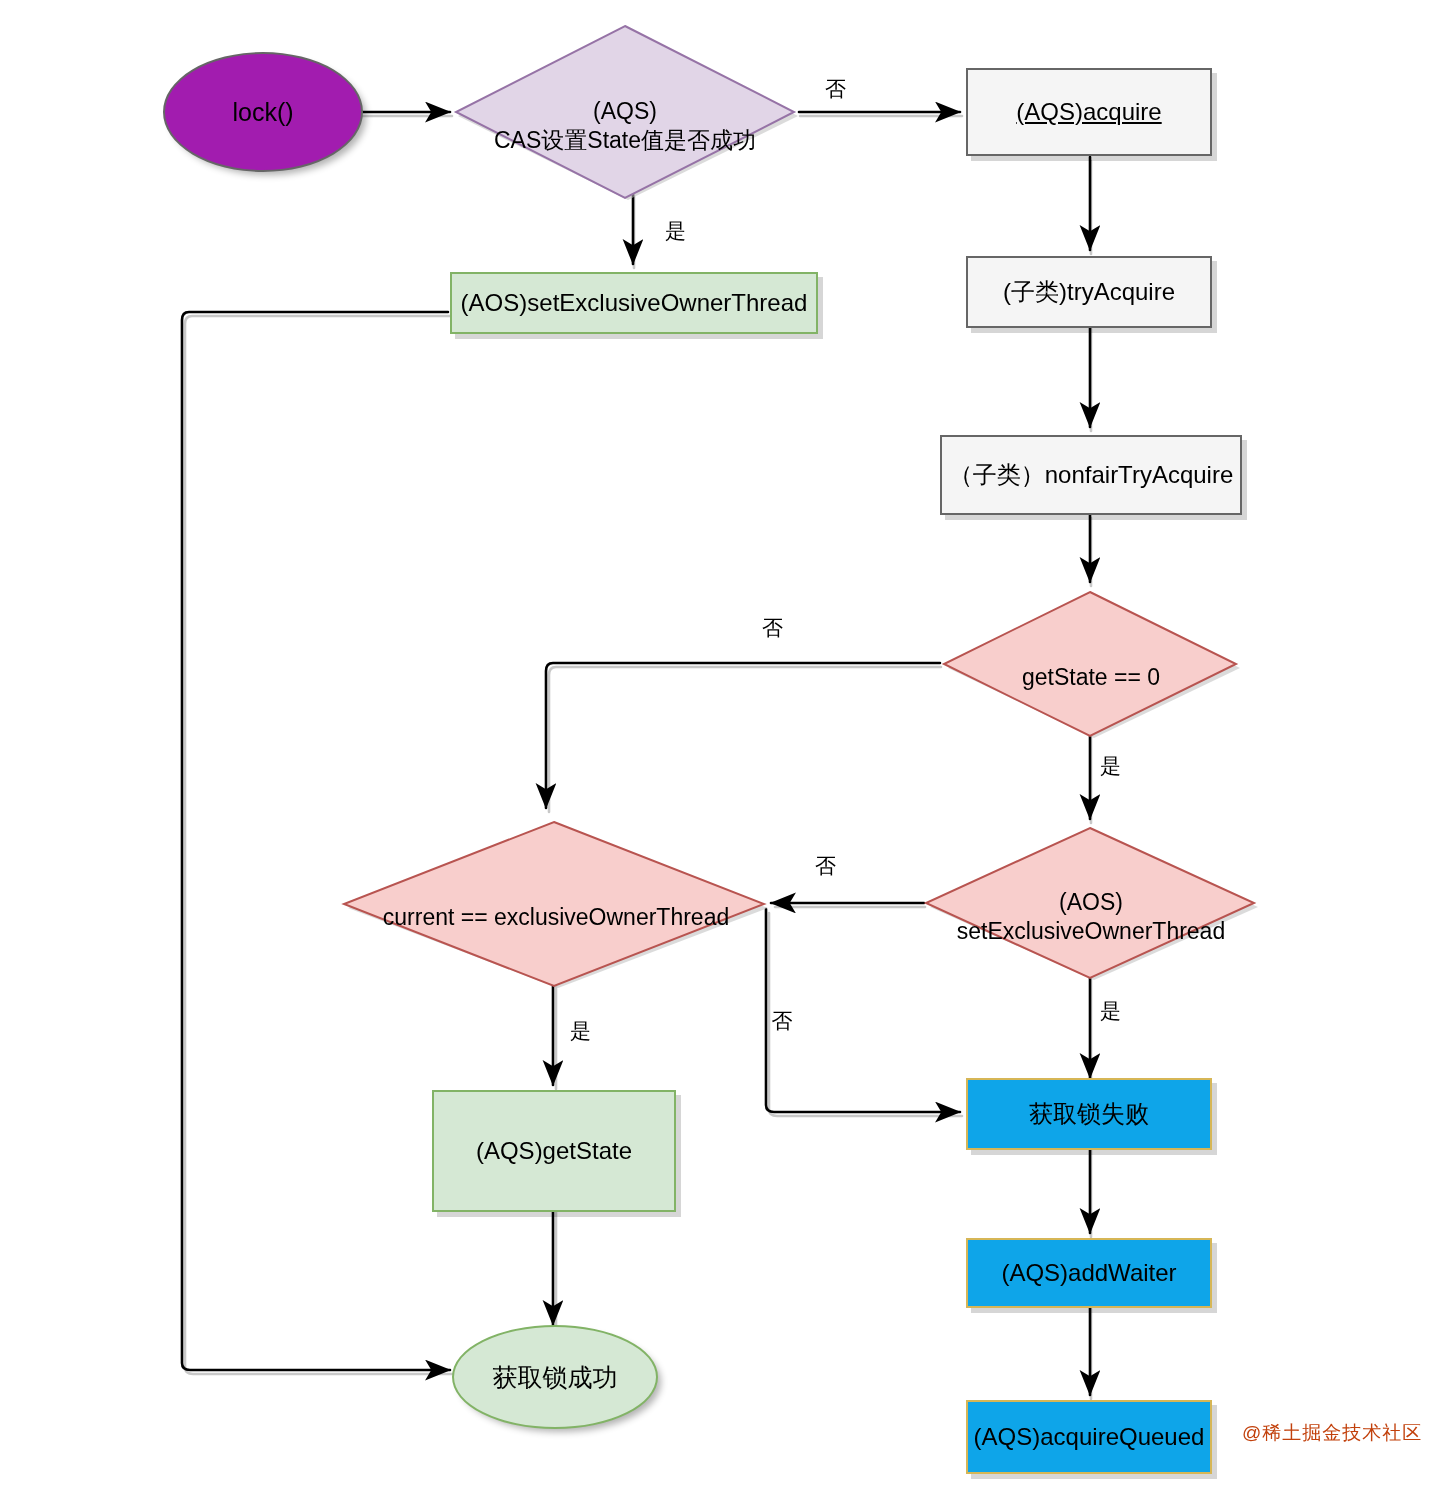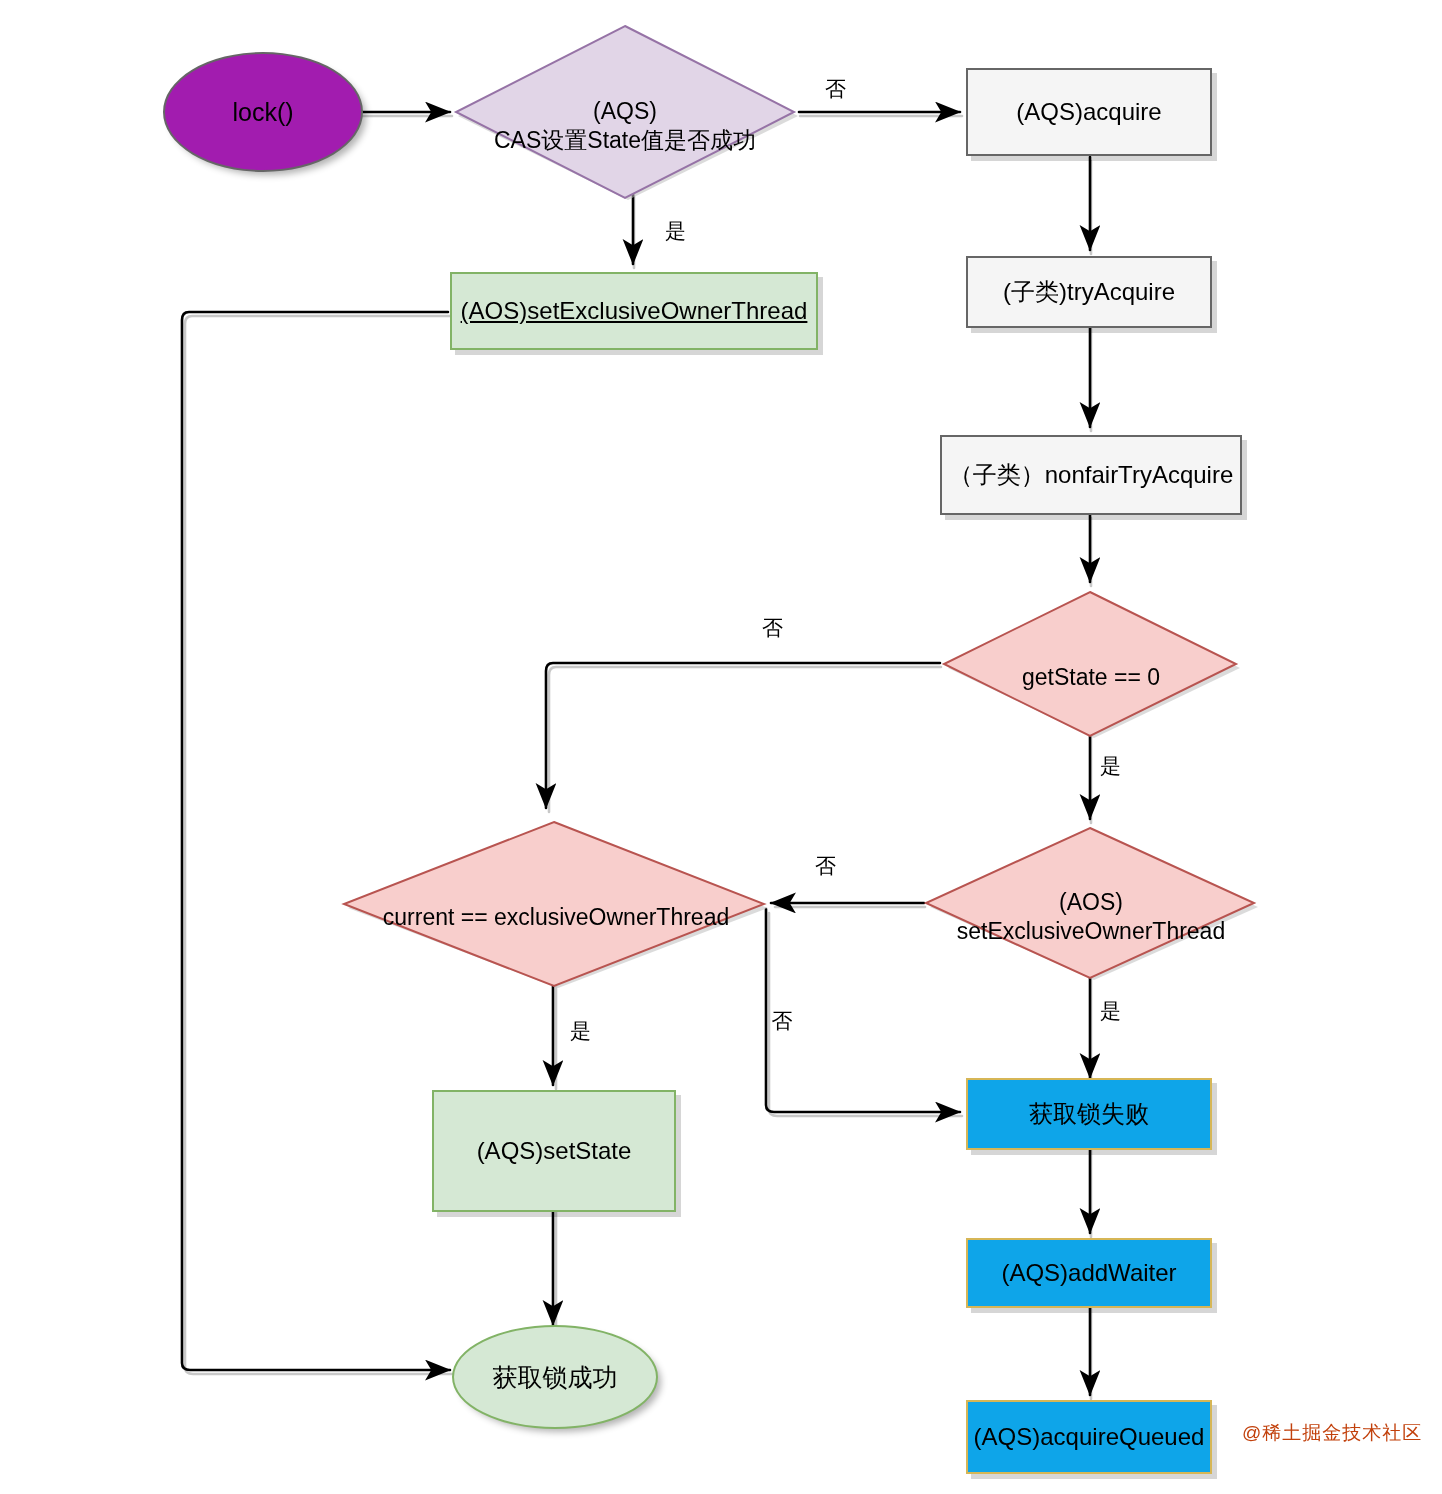--- a/index.html
+++ b/index.html
@@ -153,33 +153,33 @@
 
   <div class="node diamond" style="left:450px; top:22px; width:350px; height:180px; font-size:23px;">
     <svg width="350" height="180" viewBox="0 0 350 180">
       <polygon points="178,10 348,94 178,178 8,94" fill="#bdbdbd" opacity="0.55"></polygon>
       <polygon points="175,4 344,90 175,176 6,90" fill="#e1d5e7" stroke="#9673a6" stroke-width="2"></polygon>
     </svg>
     <span class="dlabel">(AQS)
 CAS设置State值是否成功</span>
   </div>
 
-  <div class="node rect" style="left:966px; top:68px; width:246px; height:88px; font-size:24px;">
+  <div class="node rect" style="left:966px; top:68px; width:246px; height:88px; font-size:24px;text-decoration:underline;">
     <span>(AQS)acquire</span>
   </div>
 
   <div class="node rect" style="left:966px; top:256px; width:246px; height:72px; font-size:24px;">
     <span>(子类)tryAcquire</span>
   </div>
 
   <div class="node rect" style="left:940px; top:435px; width:302px; height:80px; font-size:24px;">
     <span>（子类）nonfairTryAcquire</span>
   </div>
 
-  <div class="node rect green" style="left:450px; top:272px; width:368px; height:78px; font-size:24px;text-decoration:underline;">
+  <div class="node rect green" style="left:450px; top:272px; width:368px; height:62px; font-size:24px;">
     <span>(AOS)setExclusiveOwnerThread</span>
   </div>
 
   <div class="node diamond" style="left:938px; top:588px; width:306px; height:152px; font-size:23px;">
     <svg width="306" height="152" viewBox="0 0 306 152">
       <polygon points="156,10 302,80 156,150 10,80" fill="#bdbdbd" opacity="0.55"></polygon>
       <polygon points="152,4 298,76 152,148 6,76" fill="#f8cecc" stroke="#b85450" stroke-width="2"></polygon>
     </svg>
     <span class="dlabel">getState == 0</span>
   </div>
@@ -195,21 +195,21 @@
 
   <div class="node diamond" style="left:340px; top:818px; width:432px; height:172px; font-size:23px;text-align:right;">
     <svg width="432" height="172" viewBox="0 0 432 172">
       <polygon points="218,10 428,90 218,170 8,90" fill="#bdbdbd" opacity="0.55"></polygon>
       <polygon points="214,4 424,86 214,168 4,86" fill="#f8cecc" stroke="#b85450" stroke-width="2"></polygon>
     </svg>
     <span class="dlabel">current == exclusiveOwnerThread</span>
   </div>
 
   <div class="node rect green" style="left:432px; top:1090px; width:244px; height:122px; font-size:24px;">
-    <span>(AQS)setState</span>
+    <span>(AQS)getState</span>
   </div>
 
   <div class="node ellipse green" style="left:452px; top:1325px; width:206px; height:104px; font-size:25px;">
     <span>获取锁成功</span>
   </div>
 
   <div class="node rect yellow" style="left:966px; top:1078px; width:246px; height:72px; font-size:24px;">
     <span>获取锁失败</span>
   </div>
 

